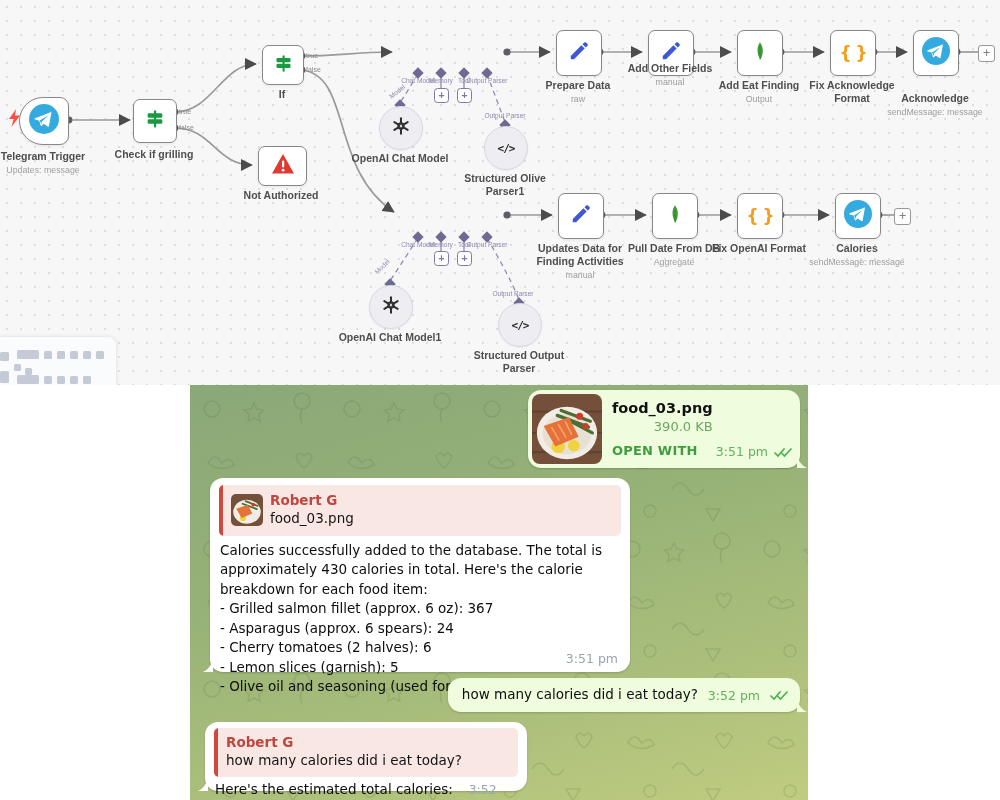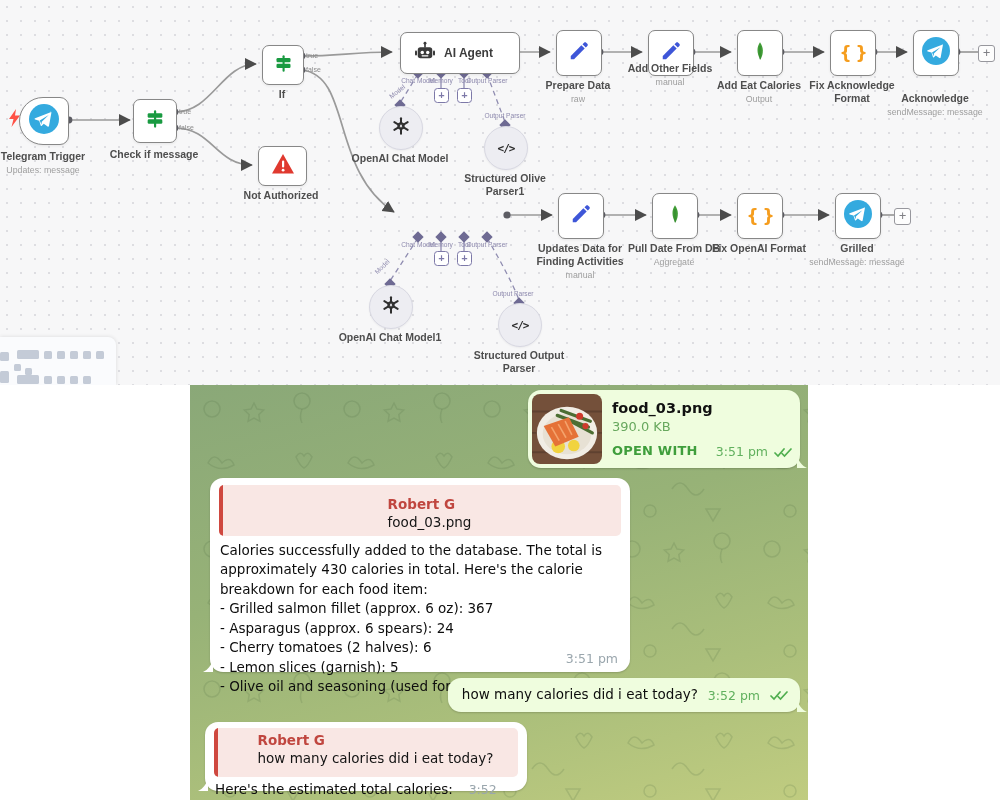--- a/index.html
+++ b/index.html
@@ -36,26 +36,26 @@
   
   .chatstrip{position:absolute;left:0;top:385px;width:880px;height:415px;background:#fff;}
   .chat{position:absolute;left:190px;top:0;width:618px;height:415px;overflow:hidden;
     background:linear-gradient(165deg,#8aa878 0%,#97b277 40%,#abbf7b 72%,#c0cc80 100%);
     font-family:"DejaVu Sans",sans-serif;}
   .bubble{position:absolute;border-radius:13px;box-shadow:0 1px 2px rgba(0,0,0,.18);}
   .out{background:#effdde;}
   .in{background:#ffffff;}
   .tailsvg{position:absolute;}
   .fname{font-size:14.5px;font-weight:700;color:#111;}
-  .fsize{font-size:13px;color:#68a85e;margin-top:3px;}
+  .fsize{font-size:13px;color:#68a85e;margin-top:3px;text-align:right;}
   .faction{font-size:13px;font-weight:700;color:#3f9e3c;letter-spacing:.2px;}
   .time-out{font-size:12.5px;color:#61b05e;}
   .time-in{font-size:12.5px;color:#9aa6ad;}
   .reply{position:relative;background:#f9e7e4;border-radius:5px;overflow:hidden;
-    padding:4px 8px 5px 27px;display:flex;align-items:center;gap:7px;flex-direction:column;}
+    padding:4px 8px 5px 12px;display:flex;align-items:center;gap:7px;}
   .reply::before{content:"";position:absolute;left:0;top:0;bottom:0;width:3.5px;background:#cf483f;}
   .rname{font-size:13.5px;font-weight:700;color:#c0463f;line-height:1.3;}
   .rtext{font-size:13.5px;color:#141414;line-height:1.3;}
   .mbody{font-size:13.5px;color:#0d0d0d;line-height:1.44;white-space:pre-line;}
   .thumb{border-radius:8px;overflow:hidden;display:block;}
 </style>
 </head>
 <body>
 
 <div class="stage">
@@ -154,21 +154,21 @@
         <svg width="22" height="22" viewBox="0 0 24 24" fill="#199a41">
             <rect x="10.9" y="2.5" width="2.4" height="19" rx="1.2"></rect>
             <rect x="4" y="5.8" width="16" height="4.8" rx="1.4"></rect>
             <rect x="4" y="12.4" width="16" height="4.8" rx="1.4"></rect>
           </svg>
       </span>
     </div>
     <span class="tfl" style="left:179px;top:108px">true</span>
     <span class="tfl" style="left:179px;top:124px">false</span>
     <div class="nlabel" style="left:94px;top:148px">
-      <div class="t">Check if message</div>
+      <div class="t">Check if grilling</div>
     </div>
 
     <div class="nbox" style="left:262px;top:45px;width:40px;height:38px">
       <span>
         <svg width="21" height="21" viewBox="0 0 24 24" fill="#199a41">
             <rect x="10.9" y="2.5" width="2.4" height="19" rx="1.2"></rect>
             <rect x="4" y="5.8" width="16" height="4.8" rx="1.4"></rect>
             <rect x="4" y="12.4" width="16" height="4.8" rx="1.4"></rect>
           </svg>
       </span>
@@ -185,35 +185,20 @@
             <path d="M12 1 L23 20.5 H1 z" fill="#e0392f"></path>
             <rect x="11" y="7.5" width="2.2" height="7" rx="1.1" fill="#fff"></rect>
             <circle cx="12.1" cy="17.2" r="1.4" fill="#fff"></circle>
           </svg>
       </span>
     </div>
     <div class="nlabel" style="left:221px;top:189px">
       <div class="t">Not Authorized</div>
     </div>
 
-    <div class="nbox agent" style="left:400px;top:32px;width:105px;height:40px">
-      <span>
-        <svg width="22" height="20" viewBox="0 0 24 22" fill="#3a3a3a">
-            <rect x="4" y="7" width="16" height="12" rx="3"></rect>
-            <rect x="1" y="10.5" width="2.2" height="5.5" rx="1.1"></rect>
-            <rect x="20.8" y="10.5" width="2.2" height="5.5" rx="1.1"></rect>
-            <rect x="11.1" y="3" width="1.8" height="4.2"></rect>
-            <circle cx="12" cy="2.4" r="1.6"></circle>
-            <circle cx="9" cy="12.6" r="1.9" fill="#fff"></circle>
-            <circle cx="15" cy="12.6" r="1.9" fill="#fff"></circle>
-            <rect x="8.2" y="15.6" width="7.6" height="1.4" rx=".7" fill="#fff"></rect>
-          </svg>
-      </span>
-      <span class="agent-title">AI Agent</span>
-    </div>
     <span class="portlabel" style="left:388px;top:77px">Chat Model</span>
     <span class="portlabel" style="left:411px;top:77px">Memory</span>
     <span class="portlabel" style="left:434px;top:77px">Tool</span>
     <span class="portlabel" style="left:457px;top:77px">Output Parser</span>
     <div class="mini-plus" style="left:434px;top:88px">+</div>
     <div class="mini-plus" style="left:457px;top:88px">+</div>
     <span class="portlabel" style="left:367px;top:88px;transform:rotate(-38deg)">Model</span>
     <span class="portlabel" style="left:465px;top:112px;width:80px">Output Parser</span>
 
     <div class="circlenode" style="left:379px;top:106px">
@@ -270,21 +255,21 @@
 
     <div class="nbox" style="left:737px;top:30px;width:44px;height:44px">
       <span>
         <svg width="20" height="22" viewBox="0 0 24 24">
             <path d="M12 1.5 C16.2 7.5 16.8 14.5 12.4 22.5 C8 14.5 7.8 7.5 12 1.5 z" fill="#3f9c35"></path>
             <path d="M12 6 V22" stroke="#2f7d2a" stroke-width=".8"></path>
           </svg>
       </span>
     </div>
     <div class="nlabel" style="left:699px;top:79px">
-      <div class="t">Add Eat Calories</div>
+      <div class="t">Add Eat Finding</div>
       <div class="s">Output</div>
     </div>
 
     <div class="nbox" style="left:830px;top:30px;width:44px;height:44px">
       <span class="bracesicon">{ }</span>
     </div>
     <div class="nlabel" style="left:792px;top:79px">
       <div class="t">Fix Acknowledge Format</div>
     </div>
 
@@ -372,21 +357,21 @@
 
     <div class="nbox" style="left:835px;top:193px;width:44px;height:44px">
       <span>
         <svg width="28" height="28" viewBox="0 0 24 24">
             <circle cx="12" cy="12" r="12" fill="#34aadf"></circle>
             <path d="M17.8 6.4 L4.9 11.4 c-.6.25-.55.8.05.97 l3.2.96 1.2 3.8 c.18.5.55.55.85.22 l1.6-1.6 3.1 2.3 c.5.3.95.1 1.08-.5 l1.9-10.4 c.16-.8-.33-1.1-1-.76z M8.6 13.2 l7.2-4.5 -5.6 5.4 -.2 2.3z" fill="#fff"></path>
           </svg>
       </span>
     </div>
     <div class="nlabel" style="left:797px;top:242px">
-      <div class="t">Grilled</div>
+      <div class="t">Calories</div>
       <div class="s">sendMessage: message</div>
     </div>
     <div class="chain-plus" style="left:894px;top:208px">+</div>
 
     <div class="minimap">
       <div class="mm" style="left:0;top:15px;width:9px;height:9px"></div>
       <div class="mm" style="left:0;top:34px;width:9px;height:12px"></div>
       <div class="mm" style="left:17px;top:13px;width:22px;height:9px"></div>
       <div class="mm" style="left:44px;top:14px;width:8px;height:8px"></div>
       <div class="mm" style="left:57px;top:14px;width:8px;height:8px"></div>

